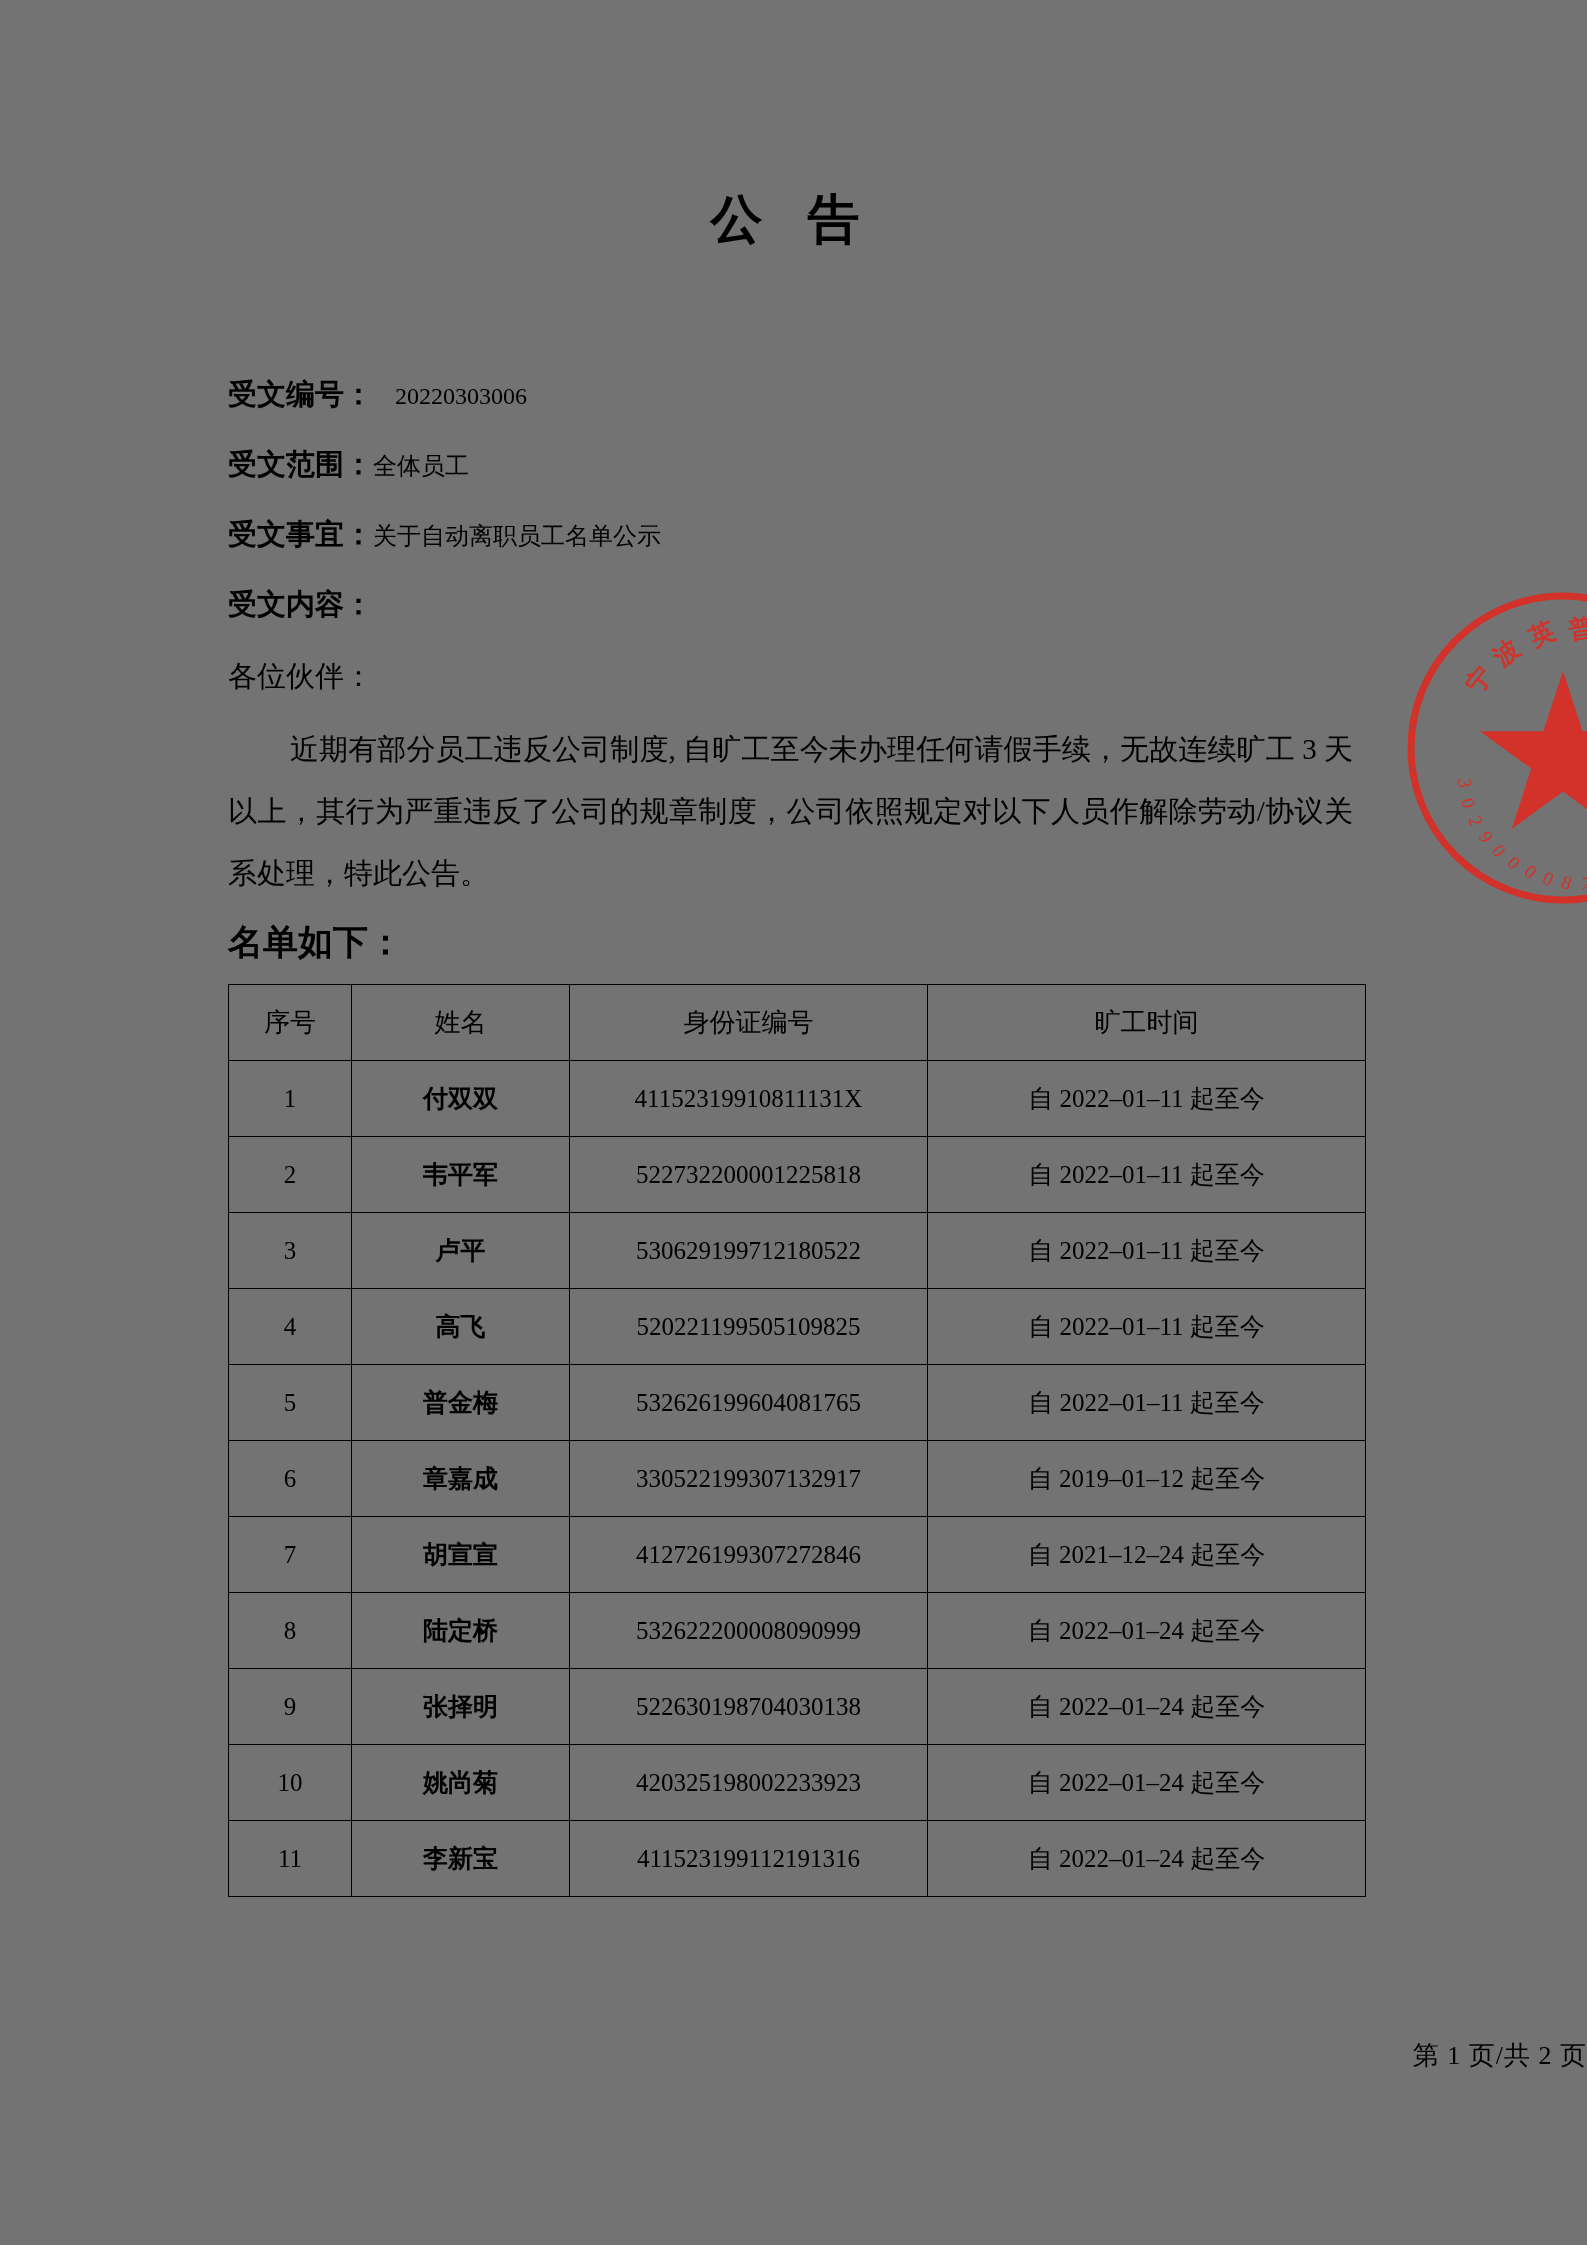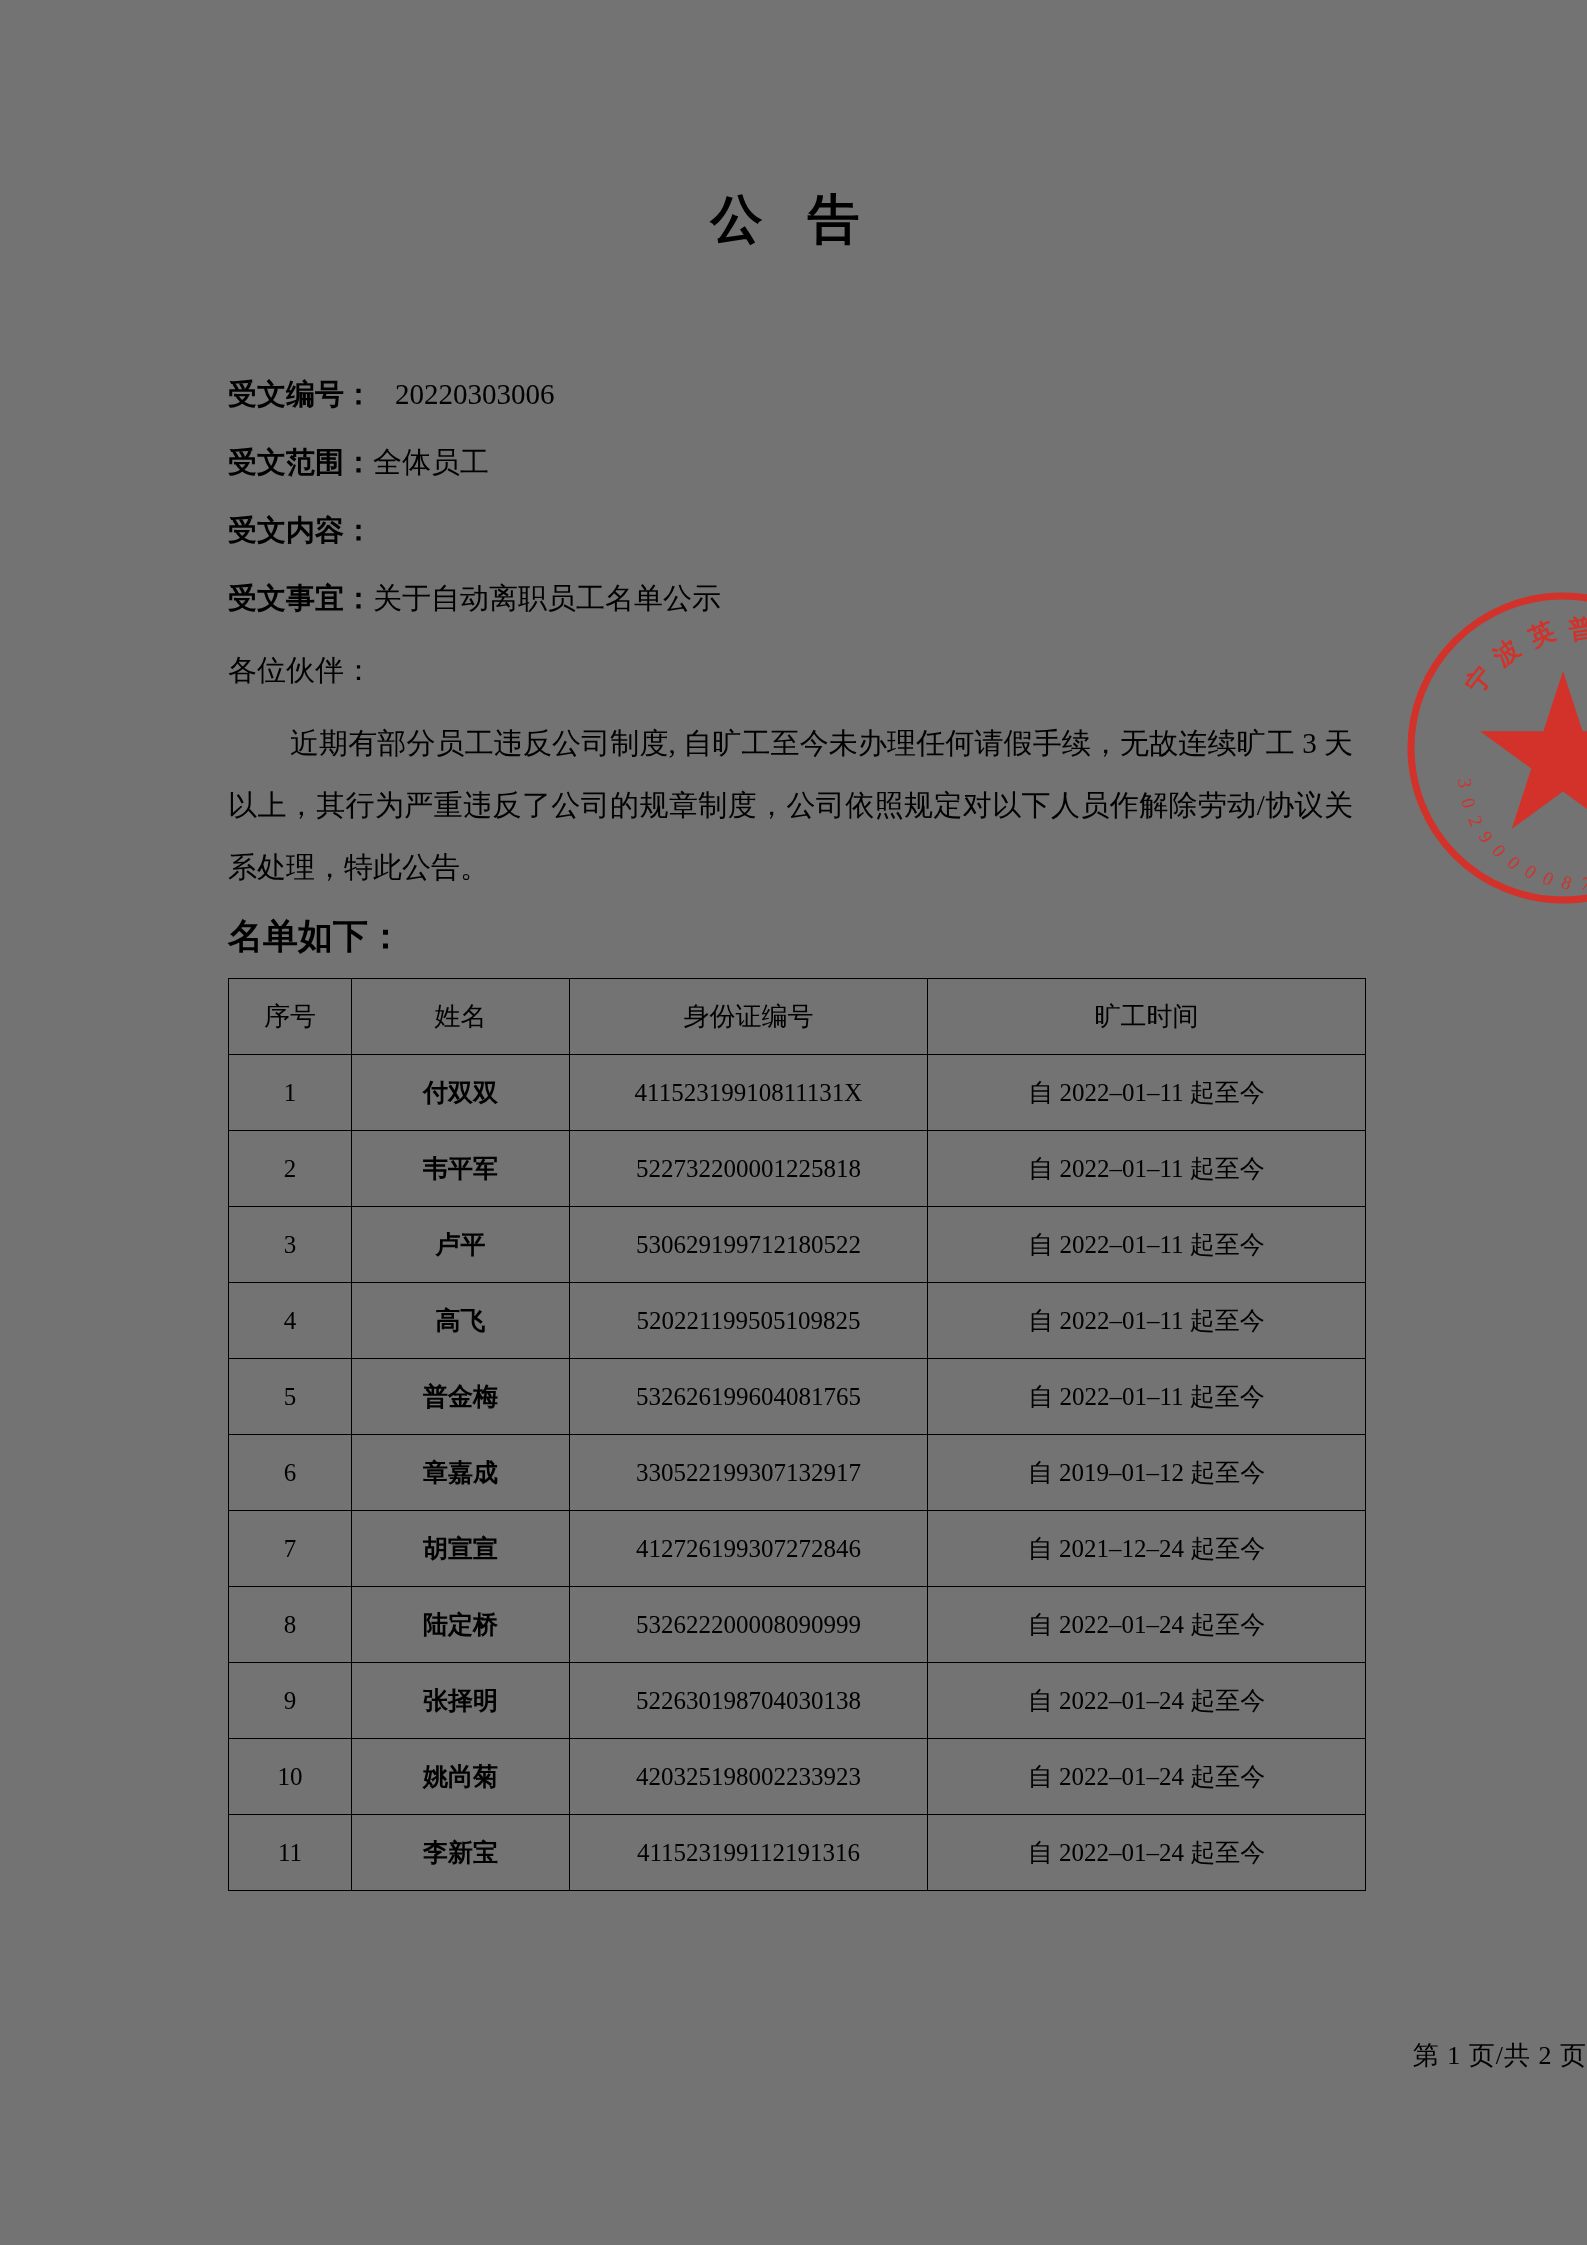--- a/index.html
+++ b/index.html
@@ -47,21 +47,21 @@
   .meta-row {
     font-size: 29px;
     line-height: 68px;
     white-space: nowrap;
   }
   .meta-label {
     font-weight: bold;
     font-size: 29px;
   }
   .meta-value {
-    font-size: 29px;
+    font-size: 24px;
   }
   .meta-value.indent {
     padding-left: 22px;
   }
 
   .salutation {
     font-size: 29px;
     line-height: 68px;
     margin-top: 4px;
   }
@@ -142,24 +142,24 @@
     <h1 class="doc-title">公  告</h1>
 
     <div class="meta-block">
       <div class="meta-row">
         <span class="meta-label">受文编号：</span><span class="meta-value indent">20220303006</span>
       </div>
       <div class="meta-row">
         <span class="meta-label">受文范围：</span><span class="meta-value">全体员工</span>
       </div>
       <div class="meta-row">
+        <span class="meta-label">受文事宜：</span><span class="meta-value">关于自动离职员工名单公示</span>
+      </div>
+      <div class="meta-row">
         <span class="meta-label">受文内容：</span>
-      </div>
-      <div class="meta-row">
-        <span class="meta-label">受文事宜：</span><span class="meta-value">关于自动离职员工名单公示</span>
       </div>
     </div>
 
     <div class="salutation">各位伙伴：</div>
 
     <div class="body-paragraph">近期有部分员工违反公司制度, 自旷工至今未办理任何请假手续，无故连续旷工 3 天以上，其行为严重违反了公司的规章制度，公司依照规定对以下人员作解除劳动/协议关系处理，特此公告。</div>
 
     <div class="list-label">名单如下：</div>
 
     <table class="name-table">

